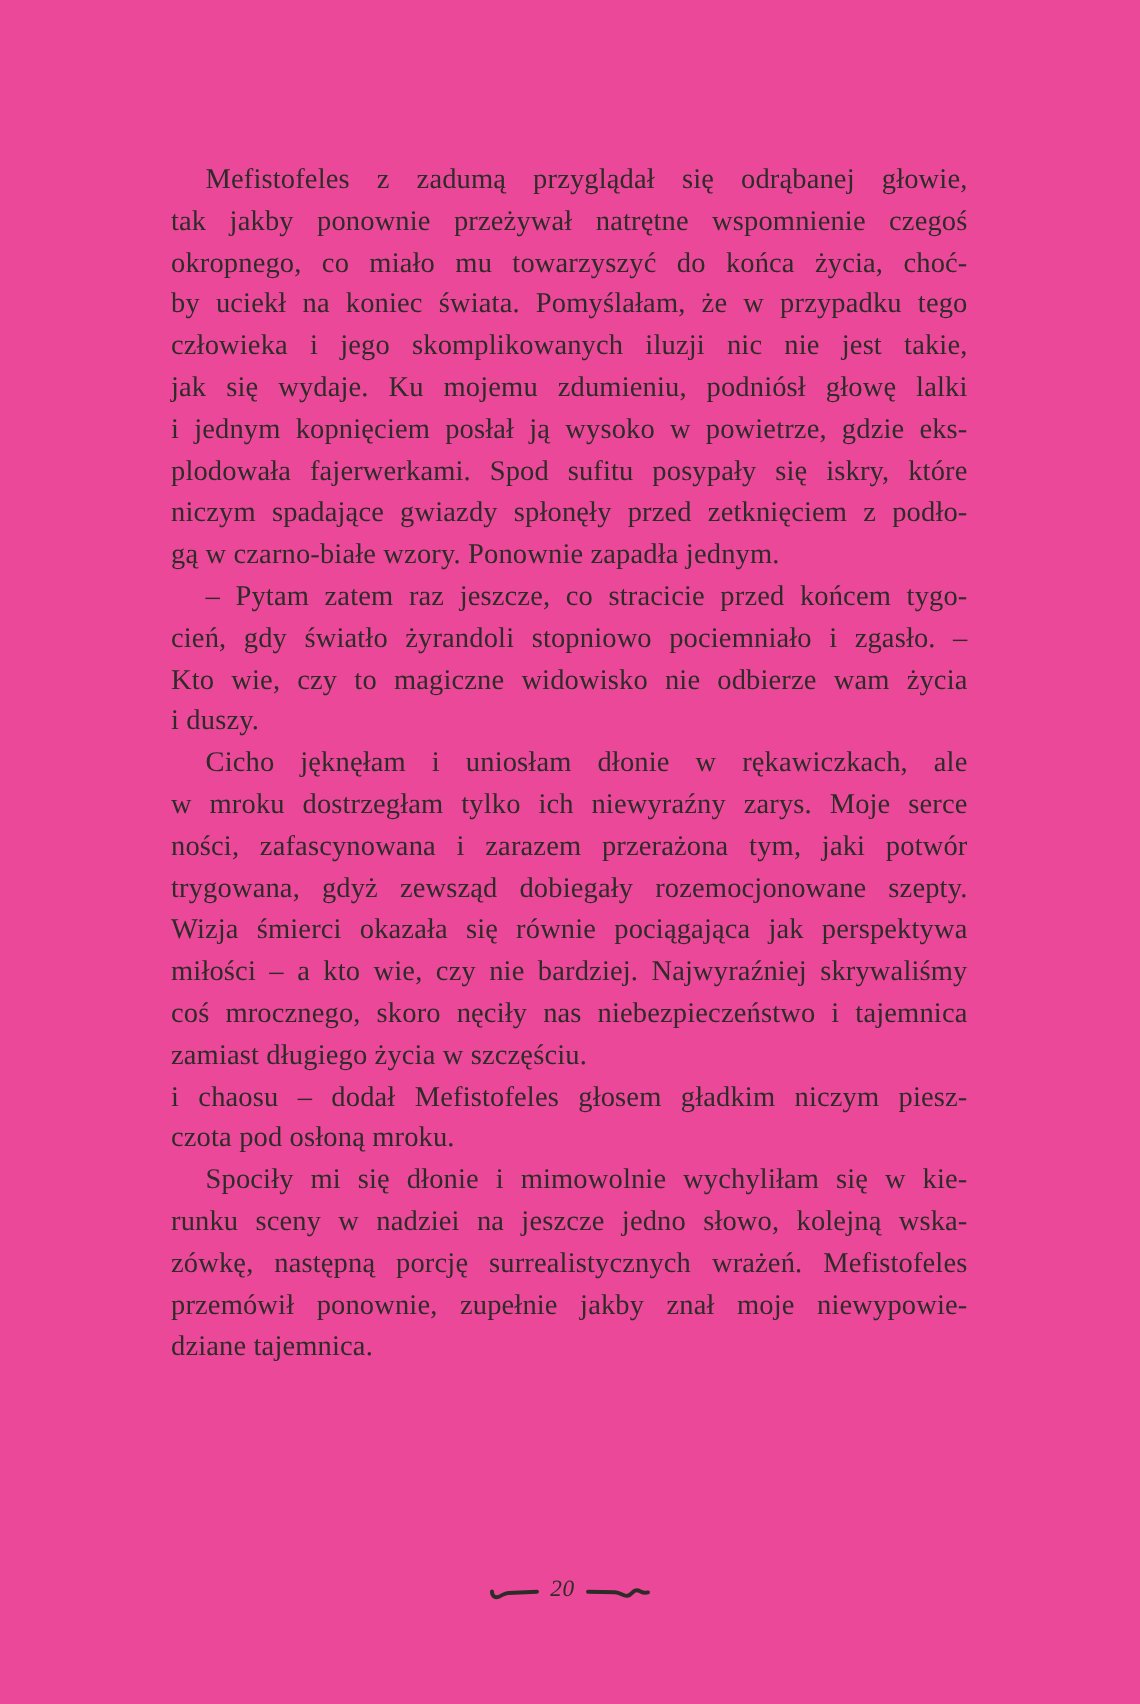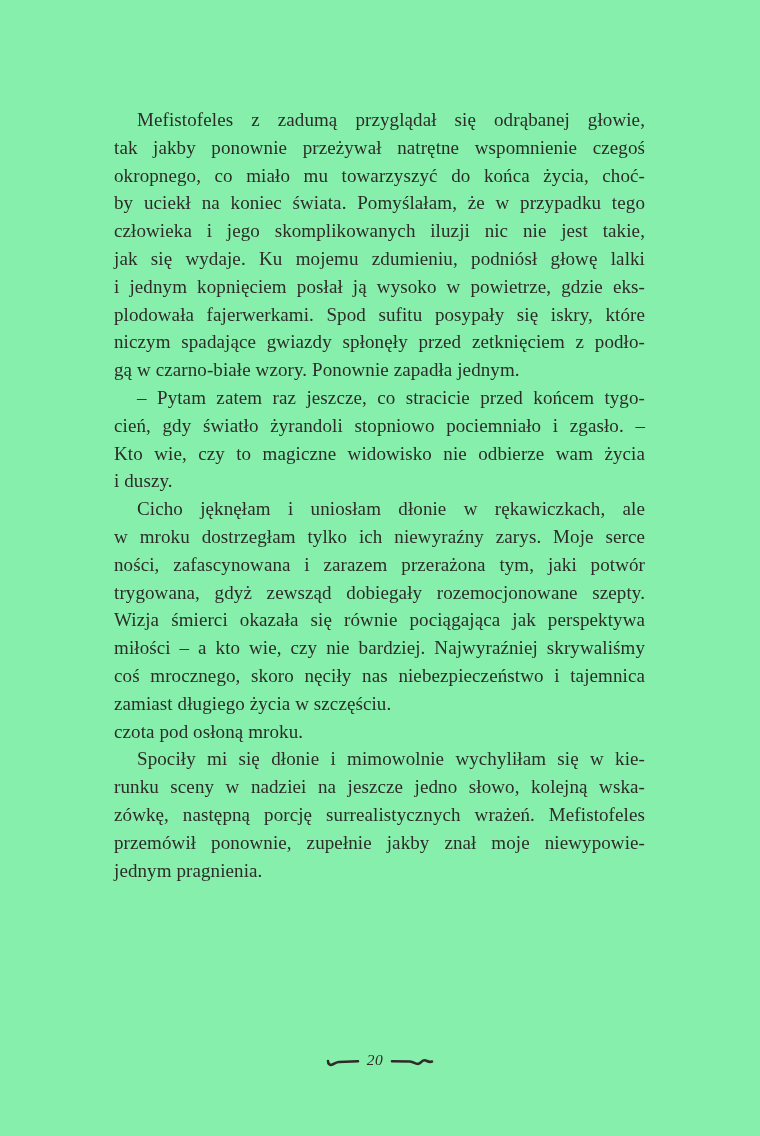--- a/index.html
+++ b/index.html
@@ -10,21 +10,21 @@
     width: 760px;
     height: 1136px;
     background: #ffffff;
     position: relative;
     overflow: hidden;
     font-family: "Liberation Serif", "DejaVu Serif", serif;
   }
   .page {
     position: absolute;
     inset: 0;
-    background: #86efac;
+    background: #ec4899;
   }
   .text-block {
     position: absolute;
     left: 114px;
     top: 106px;
     width: 531px;
     font-size: 19px;
     line-height: 27.8px;
     color: #2e2c29;
     letter-spacing: 0.1px;
@@ -82,26 +82,27 @@
       <div class="line">Kto wie, czy to magiczne widowisko nie odbierze wam życia</div>
       <div class="line last">i duszy.</div>
       <div class="line first">Cicho jęknęłam i uniosłam dłonie w rękawiczkach, ale</div>
       <div class="line">w mroku dostrzegłam tylko ich niewyraźny zarys. Moje serce</div>
       <div class="line">ności, zafascynowana i zarazem przerażona tym, jaki potwór</div>
       <div class="line">trygowana, gdyż zewsząd dobiegały rozemocjonowane szepty.</div>
       <div class="line">Wizja śmierci okazała się równie pociągająca jak perspektywa</div>
       <div class="line">miłości – a kto wie, czy nie bardziej. Najwyraźniej skrywaliśmy</div>
       <div class="line">coś mrocznego, skoro nęciły nas niebezpieczeństwo i tajemnica</div>
       <div class="line last">zamiast długiego życia w szczęściu.</div>
+      <div class="line">i chaosu – dodał Mefistofeles głosem gładkim niczym piesz-</div>
       <div class="line last">czota pod osłoną mroku.</div>
       <div class="line first">Spociły mi się dłonie i mimowolnie wychyliłam się w kie-</div>
       <div class="line">runku sceny w nadziei na jeszcze jedno słowo, kolejną wska-</div>
       <div class="line">zówkę, następną porcję surrealistycznych wrażeń. Mefistofeles</div>
       <div class="line">przemówił ponownie, zupełnie jakby znał moje niewypowie-</div>
-      <div class="line last">jednym pragnienia.</div>
+      <div class="line last">dziane tajemnica.</div>
     </div>
 
   <div class="footer">
     <svg class="flourish" width="34" height="14" viewBox="0 0 34 14">
       <path d="M2 7 C2 10 4 11.5 6.5 10.5 C9 9.5 10 8.2 13 8 L32 7.2" fill="none" stroke="#2e2c29" stroke-width="2.6" stroke-linecap="round"></path>
     </svg>
     <span class="pagenum">20</span>
     <svg class="flourish" width="44" height="14" viewBox="0 0 44 14">
       <path d="M2 7.2 L20 7.5 C24 7.8 25.5 10.5 28.5 9.8 C31.5 9.1 31.5 6.2 34.5 6.2 C37 6.2 38 8.8 42 7.6" fill="none" stroke="#2e2c29" stroke-width="2.6" stroke-linecap="round"></path>
     </svg>

